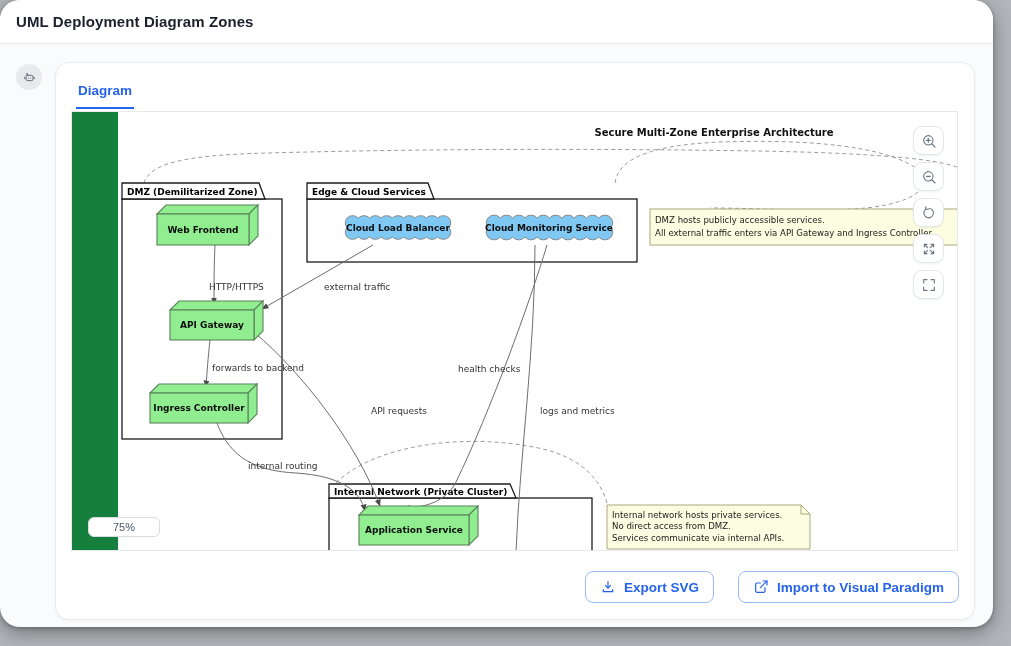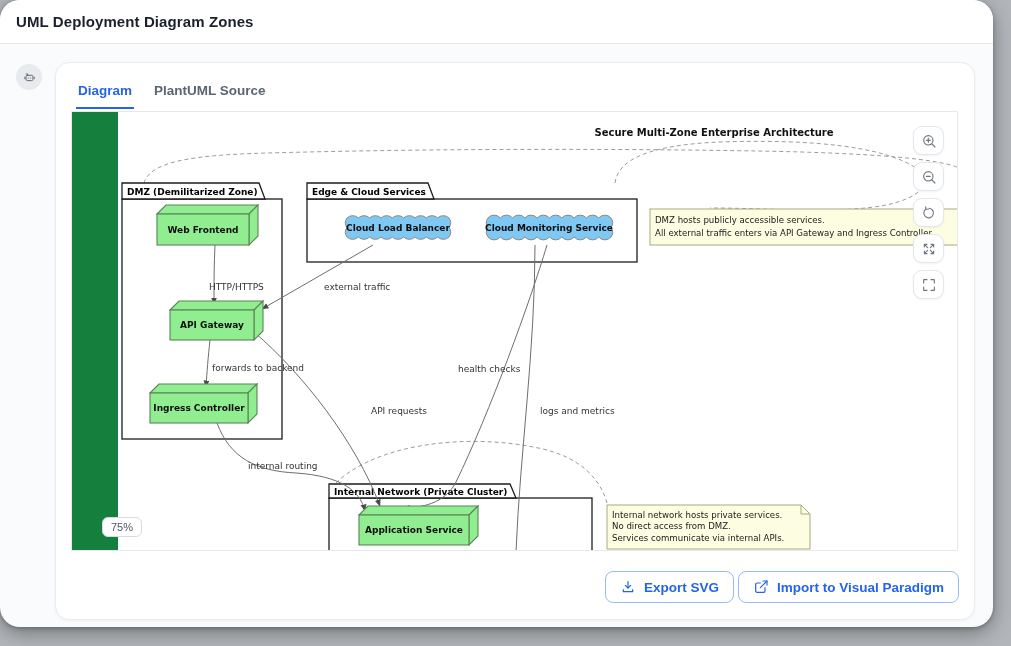--- a/index.html
+++ b/index.html
@@ -38,23 +38,23 @@
   .pkg { fill:#ffffff; stroke:#1c1c1c; stroke-width:1.3; }
   .edge { fill:none; stroke:#6e6e6e; stroke-width:1; }
   .dashed { fill:none; stroke:#9c9c9c; stroke-width:1; stroke-dasharray:4 3; }
 
   .zoom-controls { position:absolute; right:13px; top:14px; display:flex; flex-direction:column; gap:7px; }
   .zbtn { width:31px; height:29px; border-radius:9px; background:#fff; border:1px solid #e4e7ea;
     box-shadow:0 1px 2px rgba(20,30,50,.06); display:flex; align-items:center; justify-content:center; cursor:pointer; }
   .zbtn svg { stroke:#6e7680; fill:none; stroke-width:1.7; stroke-linecap:round; stroke-linejoin:round; }
 
   .zoom-badge { position:absolute; left:16px; bottom:13px; background:#fff; border:1px solid #d8dbdf;
-    border-radius:6px; padding:3px 8px; font-size:11px; color:#4b5563;margin-left:14px; }
-
-  .footer-actions { position:absolute; right:15px; bottom:16px; display:flex; gap:4px; }
+    border-radius:6px; padding:3px 24px; font-size:11px; color:#4b5563; }
+
+  .footer-actions { position:absolute; right:15px; bottom:16px; display:flex; gap:24px; }
   .fbtn { display:flex; align-items:center; gap:8px; background:#fff; border:1.5px solid #97bbf8;
     color:#2563eb; border-radius:8px; padding:7px 14px; font-size:13.5px; font-weight:bold;
     font-family:"Liberation Sans",sans-serif; cursor:pointer; }
   .fbtn svg { stroke:#2563eb; fill:none; stroke-width:1.8; stroke-linecap:round; stroke-linejoin:round; }
 
   .bot-btn svg { stroke:#59646f; fill:none; stroke-width:1.5; stroke-linecap:round; stroke-linejoin:round; }
 </style>
 </head>
 <body>
 
@@ -72,23 +72,20 @@
       <path d="M9,8.5 V6.2 H6.8"></path>
       <path d="M4.5,11.5 v2.5 M19.5,11.5 v2.5"></path>
     </svg>
   </button>
 
   <section class="card">
 
     <nav class="tabs">
       <div class="tab active">
         <span>Diagram</span>
-      </div>
-      <div class="tab">
-        <span>PlantUML Source</span>
       </div>
     </nav>
 
     <div class="viewport">
       <div class="canvas">
         <svg class="dsvg" width="841" height="440" viewBox="0 0 841 440">
           <defs>
             <marker id="arrow" markerWidth="9" markerHeight="8" refX="6.5" refY="3" orient="auto">
               <path d="M0,0 L7,3 L0,6 Z" fill="#4a4a4a"></path>
             </marker>

